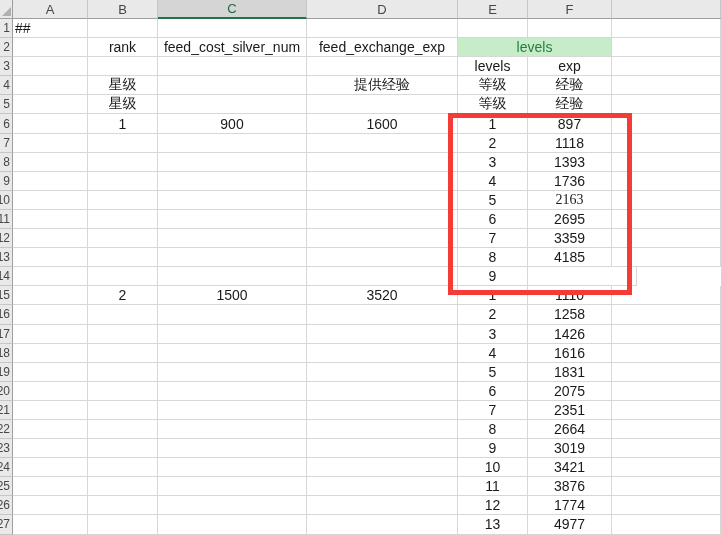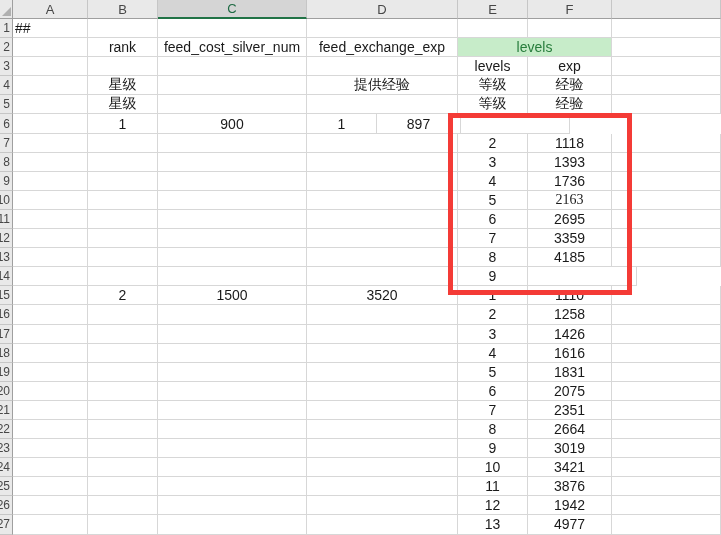--- a/index.html
+++ b/index.html
@@ -117,20 +117,21 @@
         <div class="cell" style="width: 84px;">经验</div>
         <div class="cell" style="width: 109px;"></div>
       </div>
       <div class="drow">
         <div class="rh">
           <span>6</span>
         </div>
         <div class="cell" style="width: 75px;"></div>
         <div class="cell" style="width: 70px;">1</div>
         <div class="cell" style="width: 149px;">900</div>
+        <div class="cell" style="width: 151px;">1600</div>
         <div class="cell" style="width: 70px;">1</div>
         <div class="cell" style="width: 84px;">897</div>
         <div class="cell" style="width: 109px;"></div>
       </div>
       <div class="drow">
         <div class="rh">
           <span>7</span>
         </div>
         <div class="cell" style="width: 75px;"></div>
         <div class="cell" style="width: 70px;"></div>
@@ -357,21 +358,21 @@
       </div>
       <div class="drow">
         <div class="rh">
           <span>26</span>
         </div>
         <div class="cell" style="width: 75px;"></div>
         <div class="cell" style="width: 70px;"></div>
         <div class="cell" style="width: 149px;"></div>
         <div class="cell" style="width: 151px;"></div>
         <div class="cell" style="width: 70px;">12</div>
-        <div class="cell" style="width: 84px;">1942</div>
+        <div class="cell" style="width: 84px;">1774</div>
         <div class="cell" style="width: 109px;"></div>
       </div>
       <div class="drow">
         <div class="rh">
           <span>27</span>
         </div>
         <div class="cell" style="width: 75px;"></div>
         <div class="cell" style="width: 70px;"></div>
         <div class="cell" style="width: 149px;"></div>
         <div class="cell" style="width: 151px;"></div>

